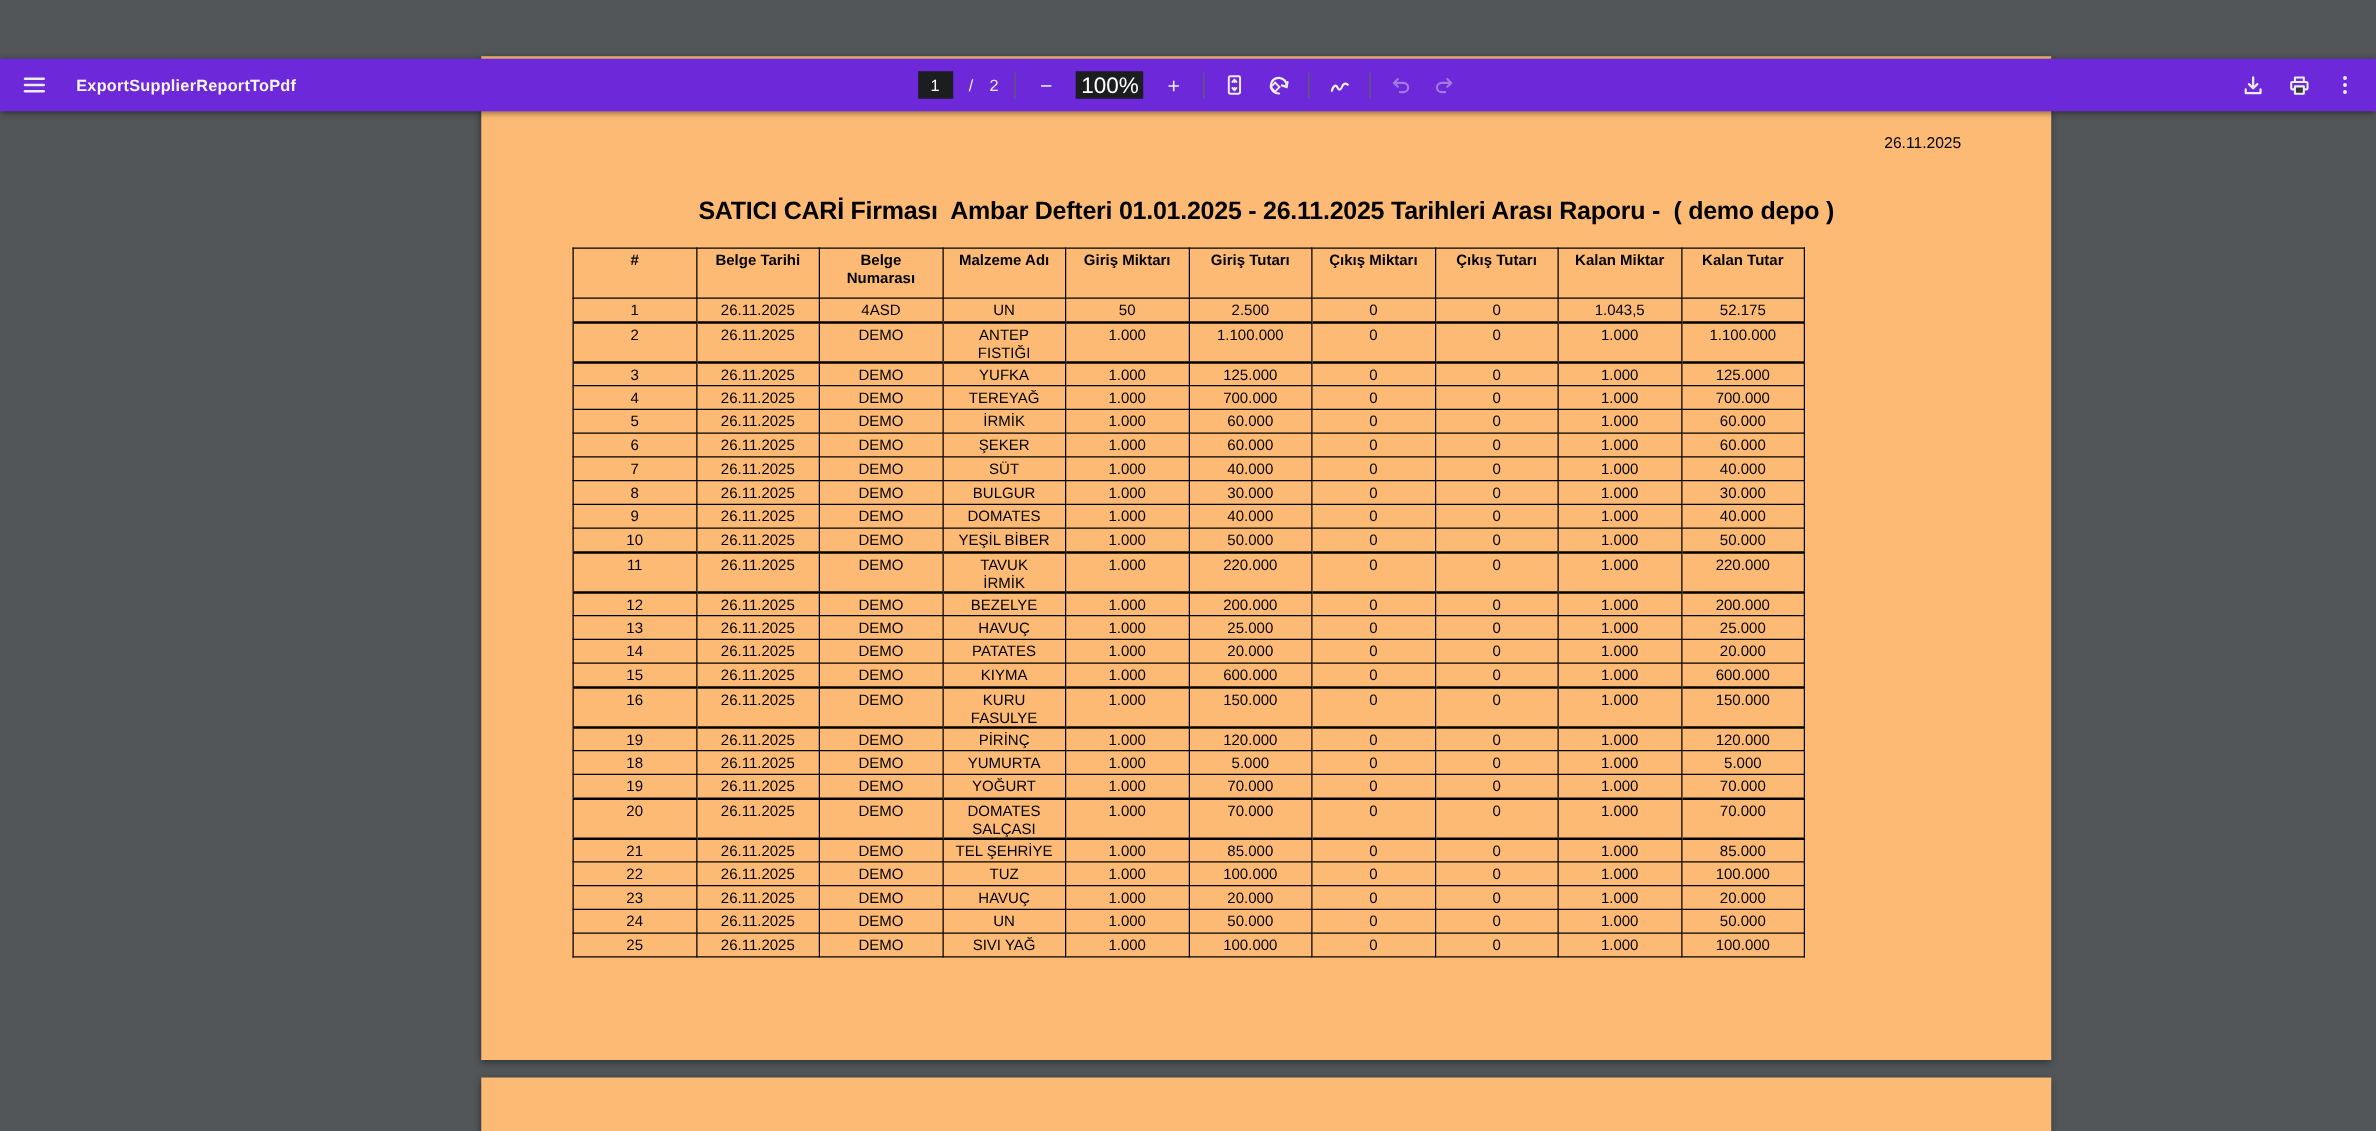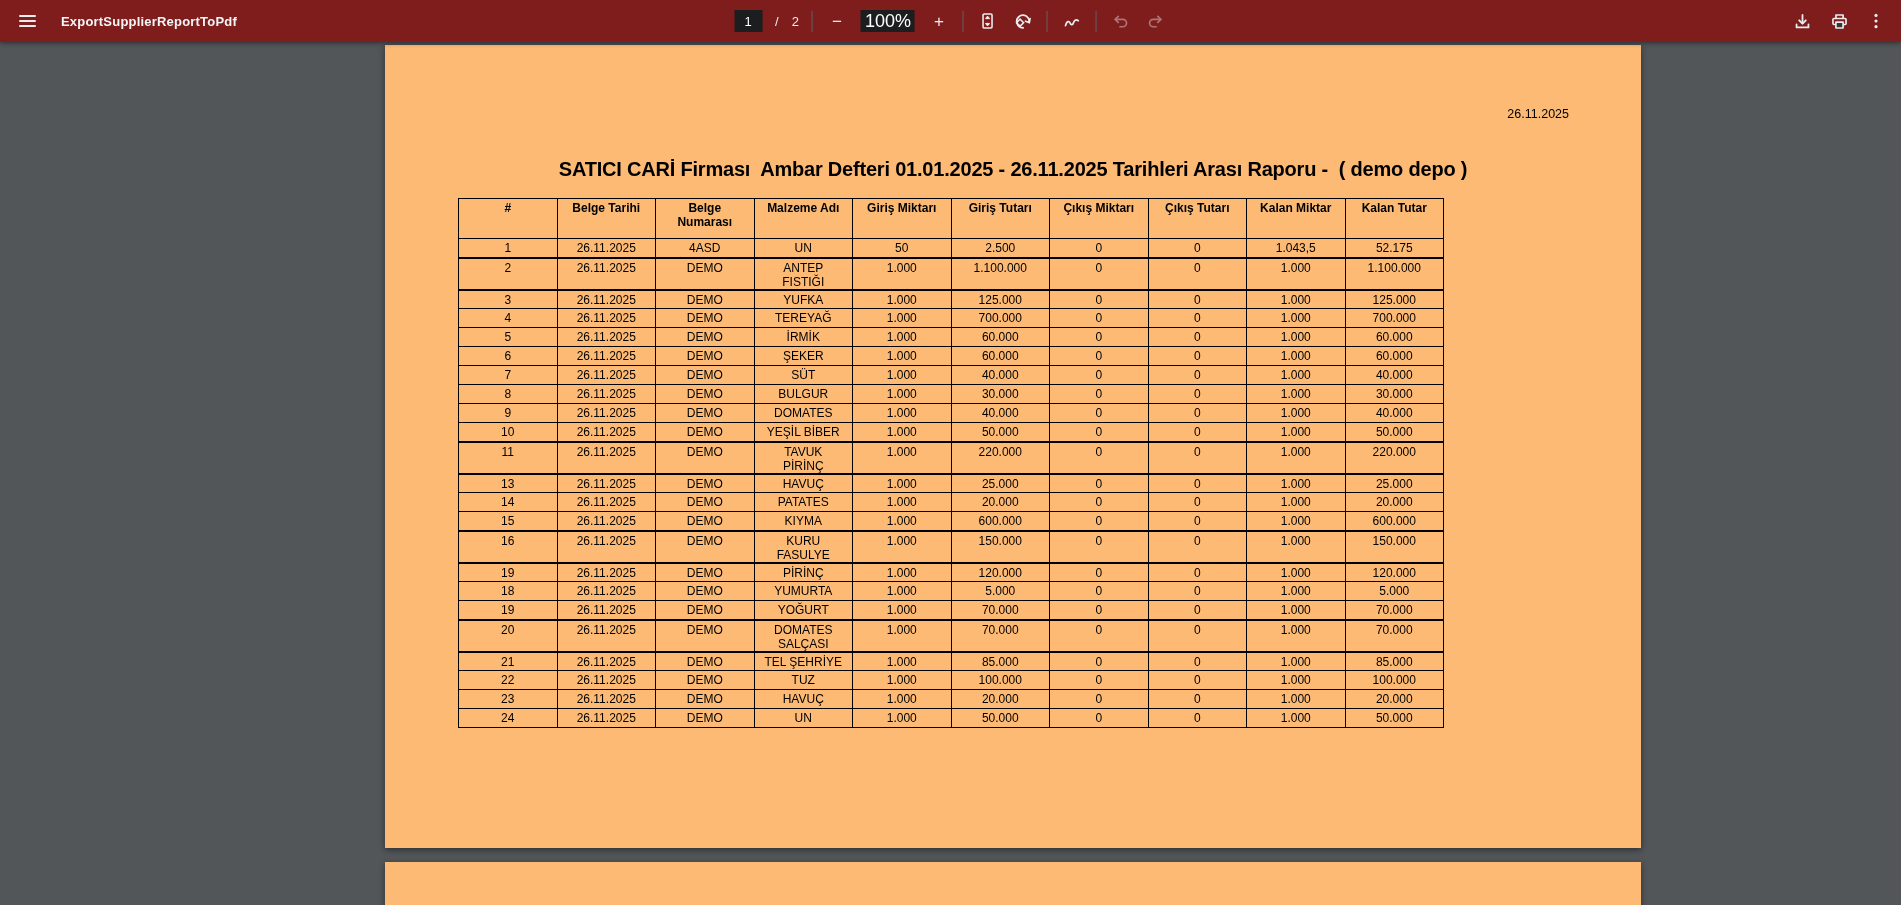--- a/index.html
+++ b/index.html
@@ -1,21 +1,21 @@
 <!DOCTYPE html>
 <html><head>
 <meta charset="utf-8">
 <style>
   * { margin:0; padding:0; box-sizing:border-box; }
   html,body { width:1901px; height:905px; overflow:hidden; background:#525659;
               font-family:"Liberation Sans", sans-serif; }
 
   
-  .toolbar { position:relative; height:42px; background:#7f1d1d; color:#f1f3f4;
-             display:flex; align-items:center; box-shadow:0 1px 5px rgba(0,0,0,.45); z-index:5; }
+  .toolbar { position:relative; height:42px; background:#6d28d9; color:#f1f3f4;
+             display:flex; align-items:center; box-shadow:0 1px 5px rgba(0,0,0,.45); z-index:5;margin-top:47px; }
   .tb-left { display:flex; align-items:center; padding-left:16px; }
   .tb-title { margin-left:23px; font-size:13px; font-weight:600; color:#f4f5f6; letter-spacing:.2px; }
   .tb-center { position:absolute; left:50%; top:0; height:42px; transform:translateX(-50%);
                display:flex; align-items:center; gap:13px; }
   .tb-right { position:absolute; right:0; top:0; height:42px; display:flex; align-items:center;
               gap:15px; padding-right:14px; }
   .icon-btn { width:22px; height:22px; display:flex; align-items:center; justify-content:center;
               cursor:pointer; background:none; border:none; color:#eaecee; }
   .icon-btn.disabled { opacity:.42; }
   .glyph { font-size:17px; color:#eaecee; line-height:1; }
@@ -279,27 +279,39 @@
             <td>0</td>
             <td>0</td>
             <td>1.000</td>
             <td>50.000</td>
           </tr>
           <tr class="tall">
             <td>11</td>
             <td>26.11.2025</td>
             <td>DEMO</td>
             <td>TAVUK
-PİRİNÇ</td>
+İRMİK</td>
             <td>1.000</td>
             <td>220.000</td>
             <td>0</td>
             <td>0</td>
             <td>1.000</td>
             <td>220.000</td>
+          </tr>
+          <tr>
+            <td>12</td>
+            <td>26.11.2025</td>
+            <td>DEMO</td>
+            <td>BEZELYE</td>
+            <td>1.000</td>
+            <td>200.000</td>
+            <td>0</td>
+            <td>0</td>
+            <td>1.000</td>
+            <td>200.000</td>
           </tr>
           <tr>
             <td>13</td>
             <td>26.11.2025</td>
             <td>DEMO</td>
             <td>HAVUÇ</td>
             <td>1.000</td>
             <td>25.000</td>
             <td>0</td>
             <td>0</td>
@@ -432,19 +444,31 @@
             <td>24</td>
             <td>26.11.2025</td>
             <td>DEMO</td>
             <td>UN</td>
             <td>1.000</td>
             <td>50.000</td>
             <td>0</td>
             <td>0</td>
             <td>1.000</td>
             <td>50.000</td>
+          </tr>
+          <tr>
+            <td>25</td>
+            <td>26.11.2025</td>
+            <td>DEMO</td>
+            <td>SIVI YAĞ</td>
+            <td>1.000</td>
+            <td>100.000</td>
+            <td>0</td>
+            <td>0</td>
+            <td>1.000</td>
+            <td>100.000</td>
           </tr>
         </tbody>
     </table>
   </div>
 
   <div class="page page2"></div>
 </div>
 
 </body></html>

